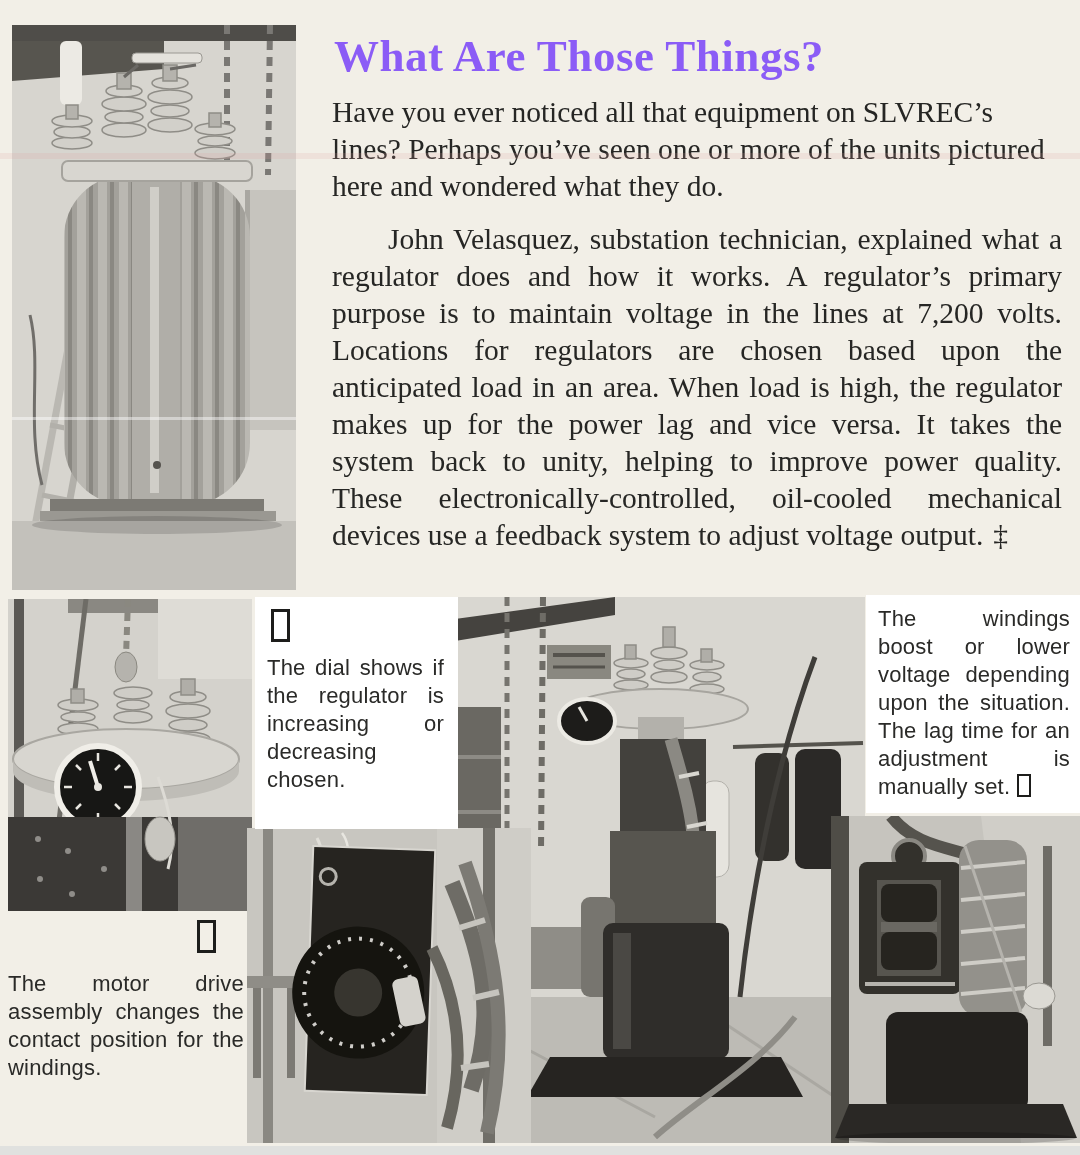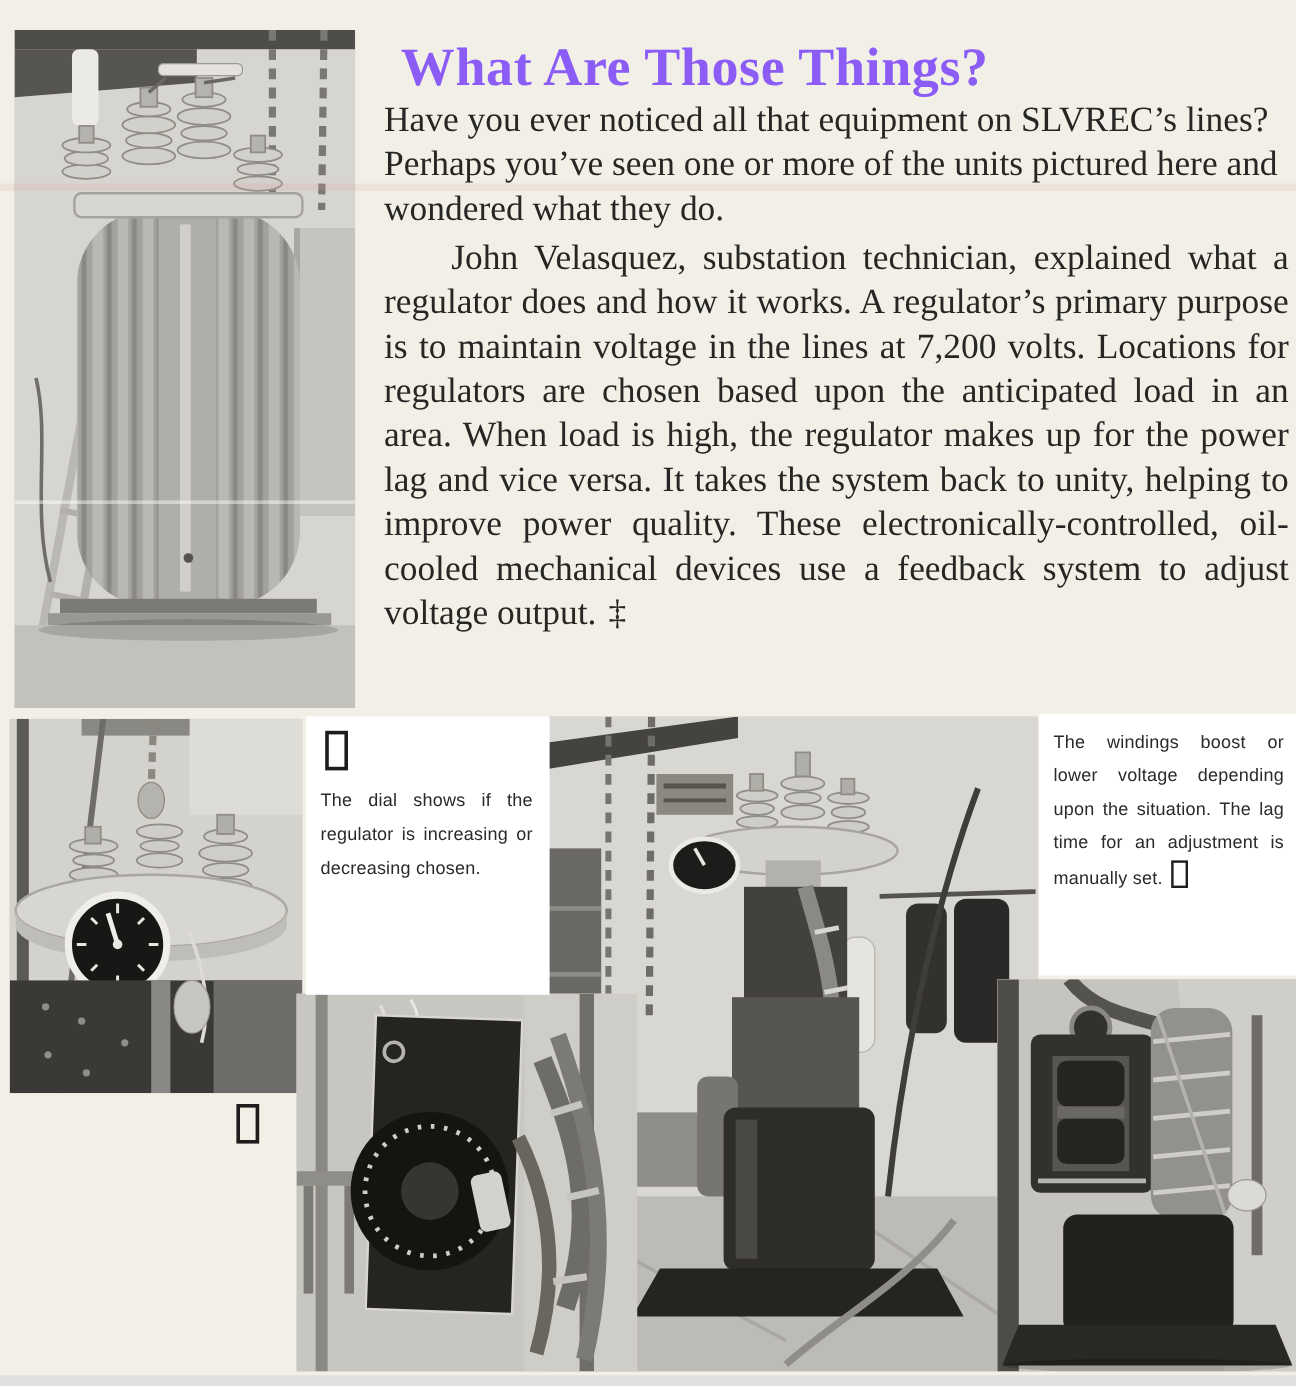--- a/index.html
+++ b/index.html
@@ -18,28 +18,28 @@
   .photo5{left:831px;top:816px;width:249px;height:327px;z-index:2;}
   
   .title{
     position:absolute;left:318px;top:14px;margin:16px;width:762px;
     font-size:45px;font-weight:bold;color:#8b5cf6;letter-spacing:.5px;
   }
   .body-text{
     position:absolute;left:316px;top:78px;width:762px;
     font-size:29.5px;line-height:37px;color:#262624;
   }
-  .body-text p{margin:4px;}
+  .body-text p{margin:16px;}
   .body-text p + p{text-indent:56px;text-align:justify;}
   .endmark{margin-left:10px;}
   
   .caption{
     position:absolute;z-index:3;box-sizing:border-box;
     font-family:"Liberation Sans","DejaVu Sans",sans-serif;
-    font-size:15px;line-height:28px;color:#2a2a28;letter-spacing:.2px;
+    font-size:22px;line-height:28px;color:#2a2a28;letter-spacing:.2px;
   }
   .caption p{margin:0;text-align:justify;hyphens:auto;-webkit-hyphens:auto;}
   .caption1{left:255px;top:597px;width:203px;min-height:232px;background:#ffffff;padding:12px 14px 10px 12px;}
   .caption2{left:866px;top:595px;width:214px;min-height:218px;background:#ffffff;padding:10px 10px 8px 12px;}
   .caption3{left:8px;top:920px;width:236px;background:transparent;}
   .tofu{
     display:inline-block;width:19px;height:33px;
     border:3px solid #1d1d1b;box-sizing:border-box;background:transparent;
   }
   .caption1 .tofu{display:block;margin:0 0 12px 4px;}
@@ -280,20 +280,21 @@
       <g stroke="#c6c4be" stroke-width="6">
         <line x1="212" y1="100" x2="238" y2="92"></line>
         <line x1="226" y1="170" x2="252" y2="164"></line>
         <line x1="214" y1="240" x2="242" y2="236"></line>
       </g>
     </svg>
   </div>
 
   <div class="caption caption3">
     <div class="marker-row"><span class="tofu"></span></div>
+    <p>The motor drive assembly changes the contact position for the windings.</p>
   </div>
 
   <div class="photo photo5">
     <svg viewBox="0 0 249 327" xmlns="http://www.w3.org/2000/svg">
       <rect width="249" height="327" fill="#c6c4be"></rect>
       <polygon points="150,0 249,0 249,327 190,327" fill="#d0cec8"></polygon>
       <rect x="0" y="0" width="18" height="327" fill="#4f4d47"></rect>
       <rect x="212" y="30" width="9" height="200" fill="#6e6c66"></rect>
       <path d="M60,0 C92,42 150,28 182,62" fill="none" stroke="#55534d" stroke-width="12"></path>
       <circle cx="78" cy="40" r="16" fill="#33312c" stroke="#8a8882" stroke-width="4"></circle>

